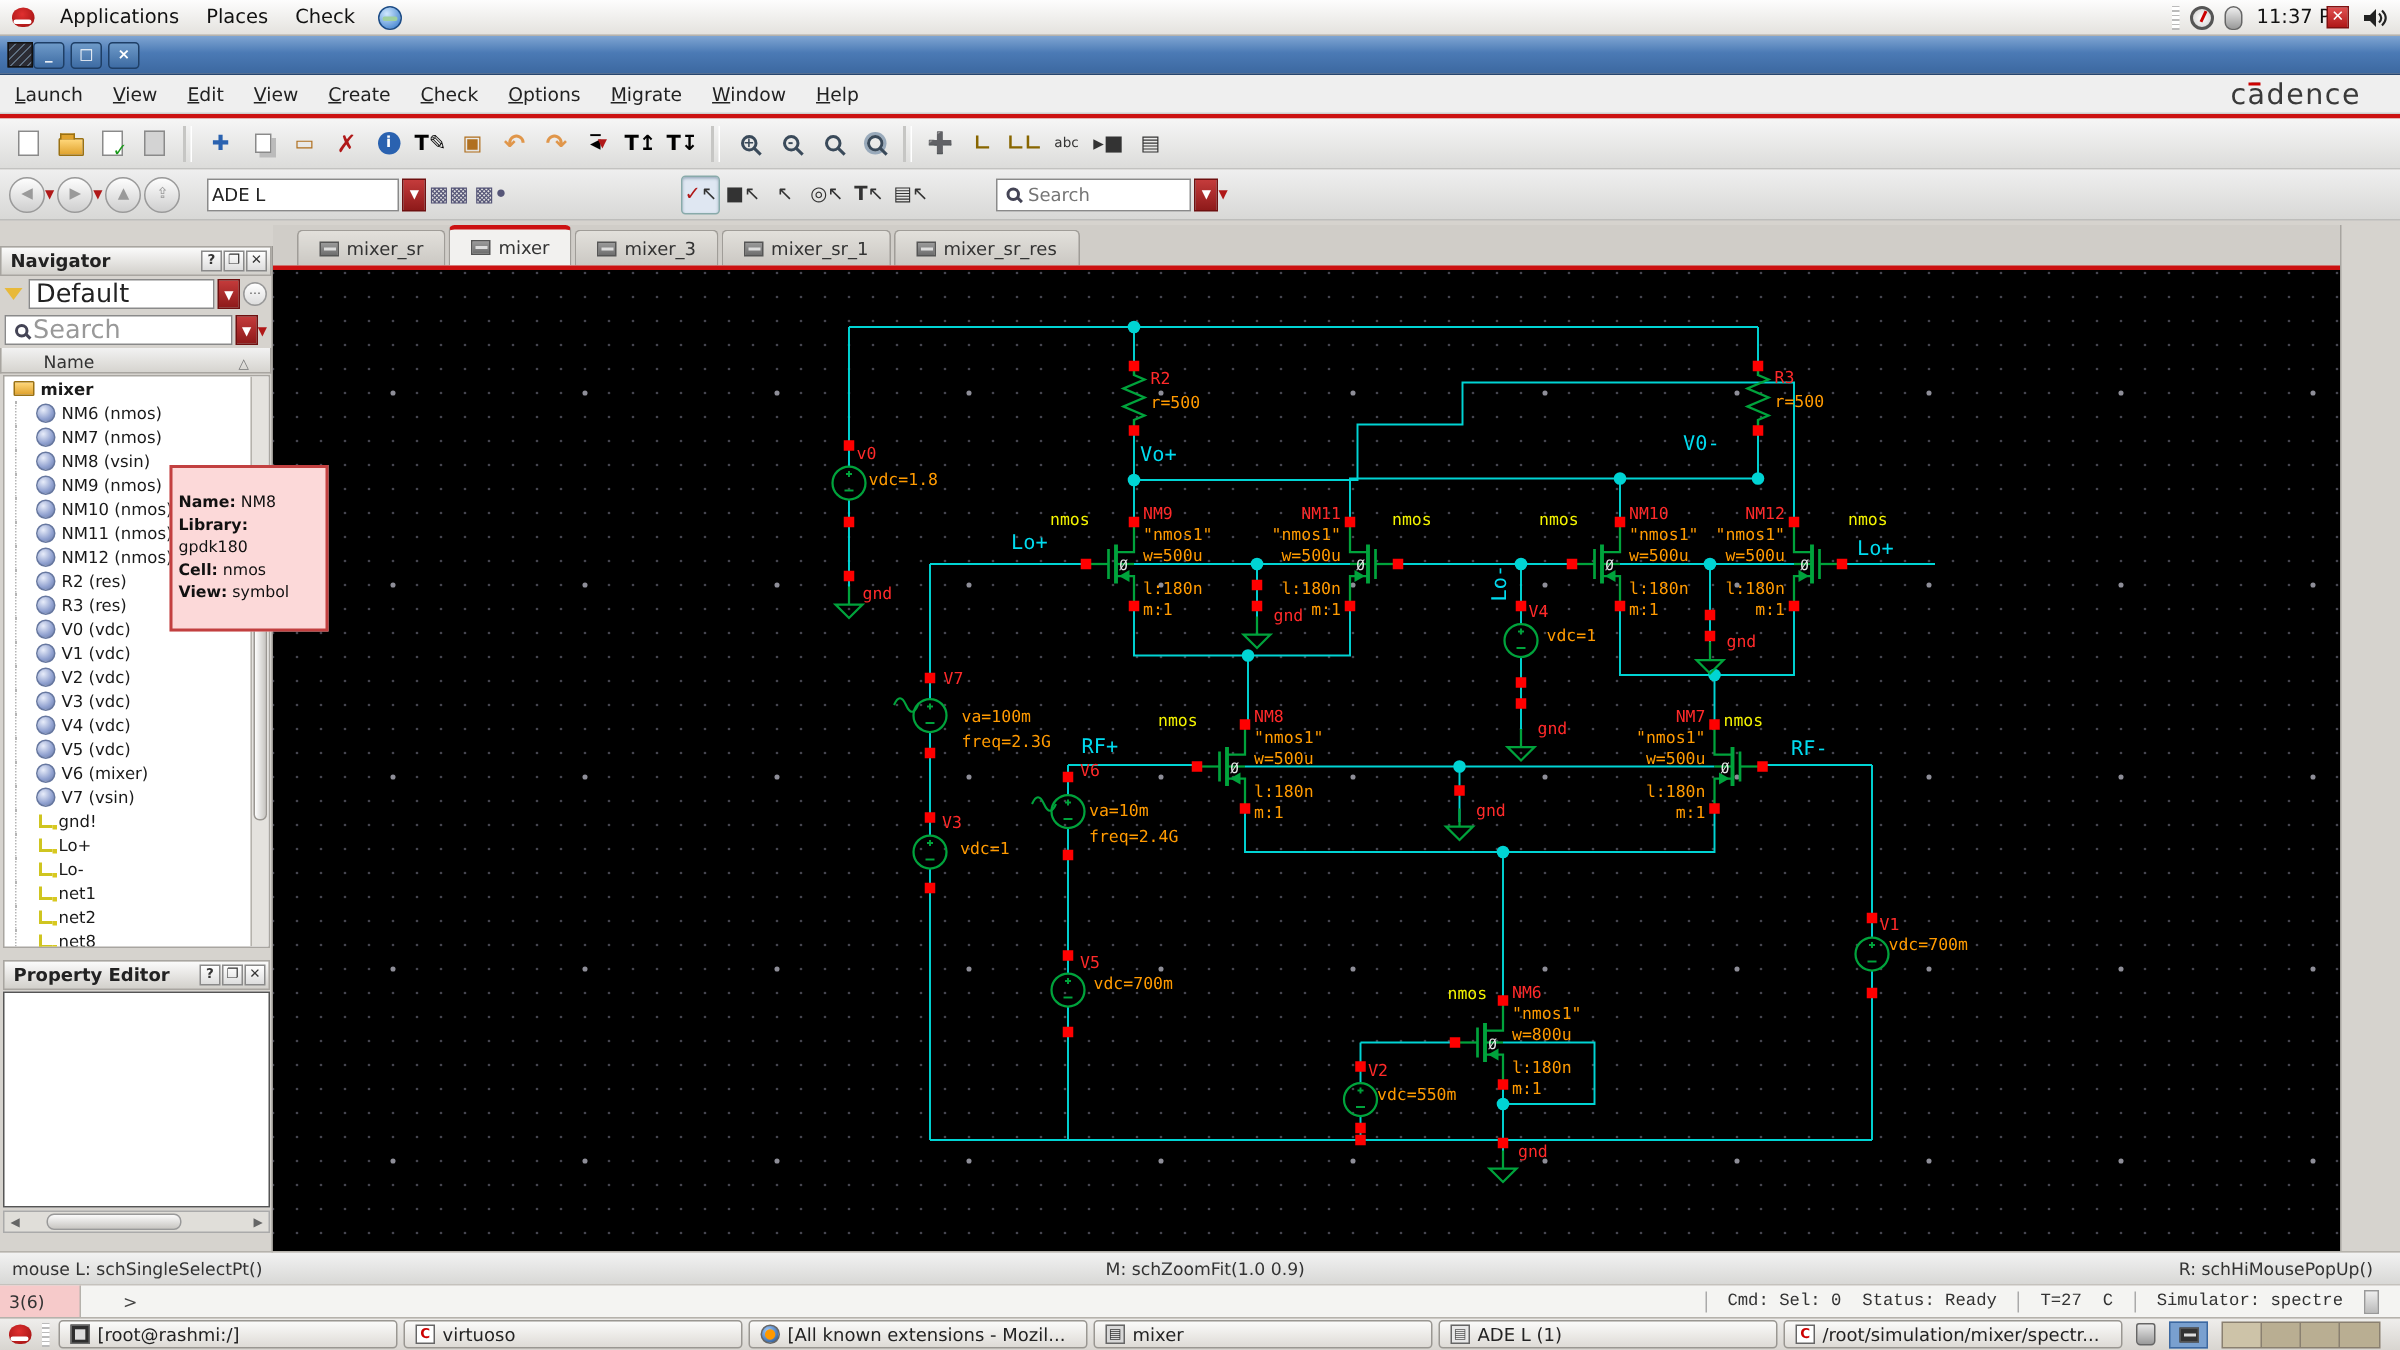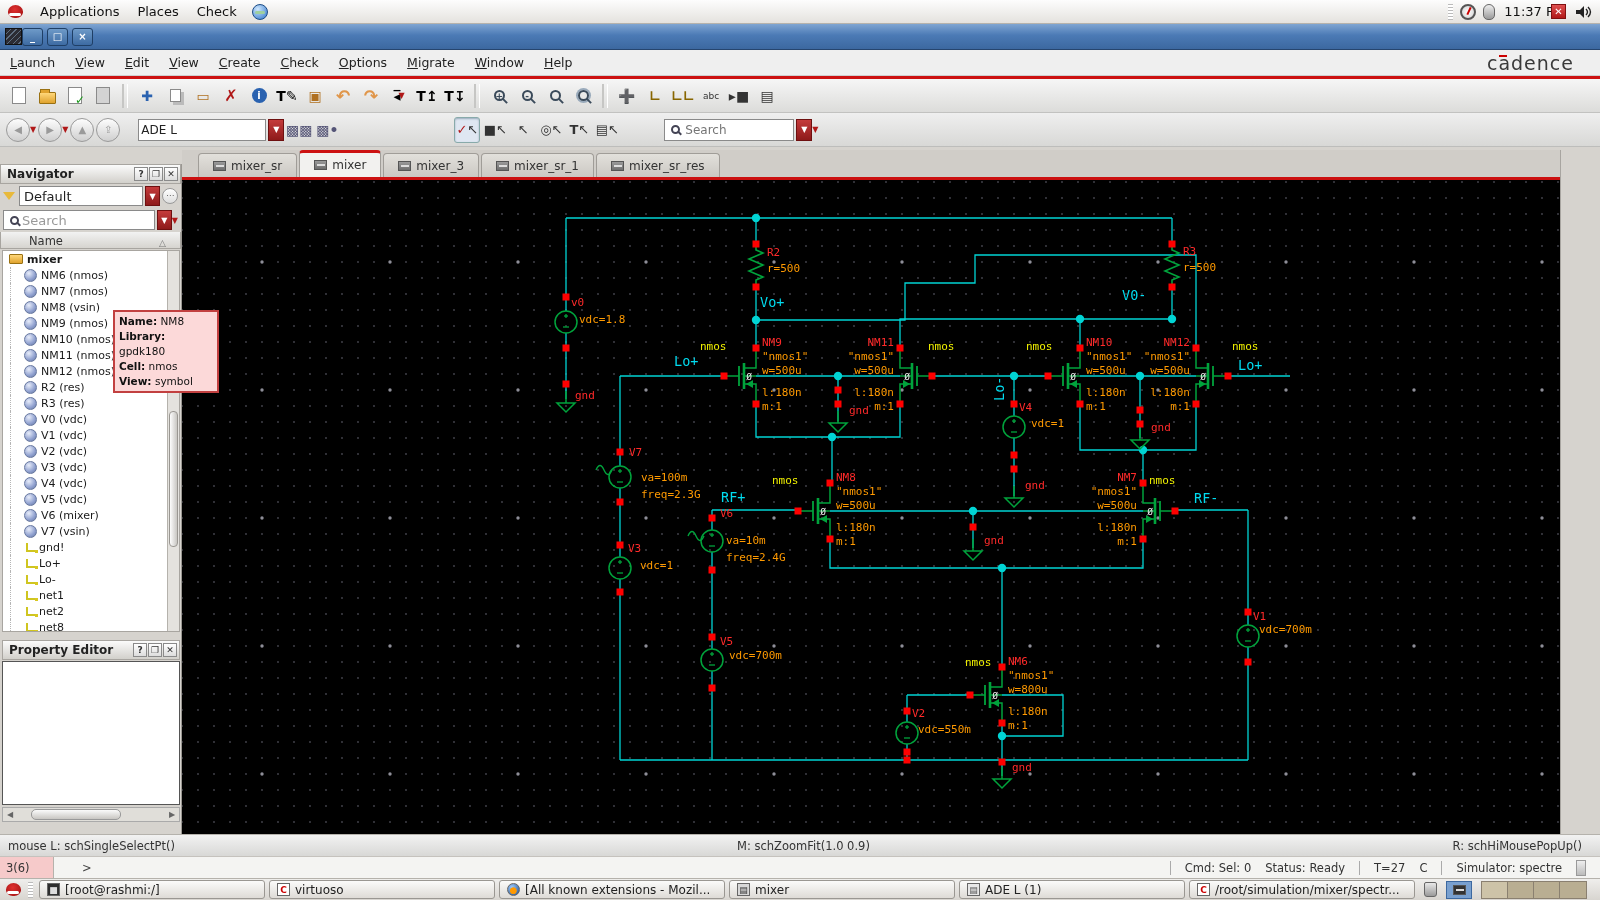--- a/index.html
+++ b/index.html
@@ -60,21 +60,21 @@
   .searchfield{height:22px;background:#fff;border:1px solid #8a8a8a;display:flex;align-items:center;padding-left:4px;font-size:12px;color:#999;width:130px;}
   .searchfield input{border:none;outline:none;width:92px;font-size:12px;color:#555;font-family:inherit;}
   
   #leftpanel{position:absolute;left:0;top:164px;width:182px;height:684px;background:#d6d3ce;border-right:1px solid #9a9792;}
   .dockhead{height:20px;background:linear-gradient(#fbfbfb,#d2d0cb);border:1px solid #a8a5a0;display:flex;align-items:center;
     font-weight:bold;font-size:12px;color:#222;padding-left:6px;}
   .dockbtns{margin-left:auto;display:flex;gap:1px;padding-right:2px;}
   .dockbtn{width:14px;height:14px;border:1px solid #8a8a8a;background:linear-gradient(#fff,#ddd);font-size:9px;line-height:12px;text-align:center;color:#333;font-weight:bold;}
   .navrow{display:flex;align-items:center;gap:2px;padding:2px 3px;}
   .funnel{width:0;height:0;border-left:6px solid transparent;border-right:6px solid transparent;border-top:8px solid #e8b93a;margin-right:2px;}
-  .navcombo{flex:1;height:20px;background:#fff;border:1px solid #8a8a8a;font-size:13px;color:#222;display:flex;align-items:center;padding-left:4px;}
+  .navcombo{flex:1;height:20px;background:#fff;border:1px solid #8a8a8a;font-size:17px;color:#222;display:flex;align-items:center;padding-left:4px;}
   .navcombo.ph{color:#999;}
   .dots3{width:16px;height:16px;border-radius:50%;border:1px solid #999;background:linear-gradient(#fff,#ddd);font-size:8px;line-height:13px;text-align:center;color:#555;}
   .magsmall{width:9px;height:9px;border:2px solid #445;border-radius:50%;position:relative;margin:0 3px 0 2px;}
   .magsmall::after{content:"";position:absolute;right:-4px;bottom:-2px;width:5px;height:2px;background:#445;transform:rotate(45deg);}
   #namehdr{height:17px;background:linear-gradient(#f2f2f2,#d6d4cf);border:1px solid #a8a5a0;border-top:none;
     font-size:11.5px;color:#333;display:flex;align-items:flex-end;padding-left:28px;}
   #namehdr .sort{margin-left:auto;padding-right:14px;color:#777;font-size:9px;}
   #tree{position:absolute;left:2px;top:86px;width:178px;height:382px;background:#fff;border:1px solid #a8a5a0;overflow:hidden;}
   .treerow{height:16px;display:flex;align-items:center;font-size:11px;color:#1a1a1a;white-space:nowrap;}
   .guide{width:14px;height:100%;border-left:1px dotted #b5b5b5;margin-left:7px;flex:none;}
@@ -85,42 +85,42 @@
   .ti-net::after{content:"";position:absolute;right:-3px;bottom:-3px;width:3px;height:3px;background:#d8c820;}
   #treescroll{position:absolute;right:0px;top:0px;width:12px;height:100%;background:#e4e2de;border-left:1px solid #b5b2ac;}
   #treethumb{position:absolute;left:1px;top:42%;width:9px;height:36%;background:linear-gradient(90deg,#fdfdfd,#c8c6c2);border:1px solid #9a9792;border-radius:4px;}
   #prophead{position:absolute;left:2px;top:476px;width:178px;}
   #propbody{position:absolute;left:2px;top:497px;width:178px;height:144px;background:#fff;border:1px solid #555;}
   #prophscroll{position:absolute;left:2px;top:643px;width:178px;height:15px;background:#e0ded9;border:1px solid #aaa;display:flex;align-items:center;}
   .sbarrow{width:14px;height:13px;font-size:8px;color:#666;text-align:center;line-height:13px;}
   #propthumb{width:90px;height:11px;background:linear-gradient(#fbfbfb,#c8c6c2);border:1px solid #999;border-radius:5px;margin-left:14px;}
   
   #tooltip{position:absolute;left:113px;top:310px;width:106px;background:#fcd9d9;border:2px solid #c24040;
-    font-size:10.5px;color:#111;padding:2px 4px;z-index:50;line-height:15px;}
+    font-size:10.5px;color:#111;padding:16px 4px;z-index:50;line-height:15px;}
   #tooltip b{font-weight:bold;}
   
   #tabrow{position:absolute;left:182px;top:150px;width:1418px;height:27px;background:#d0cdc8;display:flex;align-items:flex-end;padding-left:16px;}
   .tab{height:24px;margin-right:2px;padding:0 14px;display:flex;align-items:center;gap:5px;font-size:12px;color:#333;
     background:linear-gradient(#e2e0db,#cbc8c3);border:1px solid #a09d98;border-bottom:none;border-radius:4px 4px 0 0;}
   .tab.active{background:#f2f1ef;height:27px;border-top:3px solid #cc1111;font-weight:normal;}
   .tabicon{width:13px;height:10px;background:linear-gradient(#9a9a9a,#6e6e6e);border:1px solid #555;position:relative;}
   .tabicon::after{content:"";position:absolute;left:2px;top:3px;width:8px;height:2px;background:#ddd;}
   #tabclose{position:absolute;right:34px;top:4px;width:15px;height:15px;background:linear-gradient(#e05050,#b01818);
     border:1px solid #801010;color:#fff;font-size:10px;line-height:13px;text-align:center;font-weight:bold;}
   #redline2{position:absolute;left:182px;top:177px;width:1378px;height:3px;background:#cc1111;}
   #canvas{position:absolute;left:182px;top:180px;width:1378px;height:654px;background:#000;}
   #canvasedge{position:absolute;left:1560px;top:150px;width:40px;height:684px;background:#d6d3ce;border-left:1px solid #a8a5a0;}
   
   #statusbar{position:absolute;left:0;top:834px;width:1600px;height:22px;background:linear-gradient(#f2f2f2,#d8d8d6);
     border-top:1px solid #b5b2ac;font-size:11.5px;color:#333;display:flex;align-items:center;}
   #cmdrow{position:absolute;left:0;top:856px;width:1600px;height:22px;background:#f4f4f2;border-top:1px solid #c5c2bd;
     font-size:11.5px;color:#333;display:flex;align-items:center;}
   #cmdcount{width:54px;height:100%;background:#f6caca;border-right:1px solid #b5b2ac;display:flex;align-items:center;padding-left:6px;color:#333;}
   #cmdprompt{padding-left:28px;color:#444;}
-  #cmdright{margin-left:auto;display:flex;align-items:center;gap:14px;padding-right:14px;color:#333;}
+  #cmdright{margin-left:auto;display:flex;align-items:center;gap:14px;padding-right:14px;color:#333;font-family:Liberation Mono, monospace;}
   .vdiv{width:1px;height:14px;background:#aaa;}
   #taskbar{position:absolute;left:0;top:878px;width:1600px;height:22px;background:linear-gradient(#efeeec,#d8d5d0);
     border-top:1px solid #b5b2ac;display:flex;align-items:center;gap:3px;padding-left:2px;}
   .taskbtn{height:19px;flex:none;display:flex;align-items:center;gap:5px;font-size:12px;color:#222;background:linear-gradient(#fbfbfa,#dedbd6);
     border:1px solid #9a9792;border-radius:3px;padding:0 7px;width:226px;overflow:hidden;white-space:nowrap;}
   .tico{width:13px;height:13px;flex:none;border:1px solid #666;font-size:9px;line-height:12px;text-align:center;font-weight:bold;}
   .tico.terminal{background:#2e2e2e;color:#ddd;}
   .tico.cadence{background:#fff;color:#c00;}
   .tico.firefox{background:radial-gradient(circle at 35% 30%,#9ecbff,#1b4a8a);border-radius:50%;color:#f90;}
   .tico.schematic{background:#d8d8d8;color:#333;}

